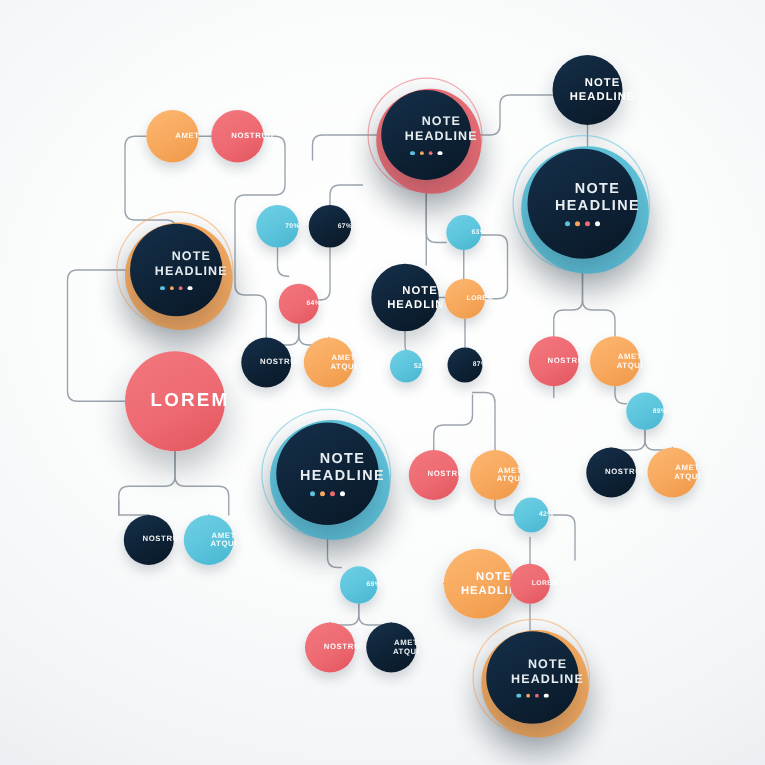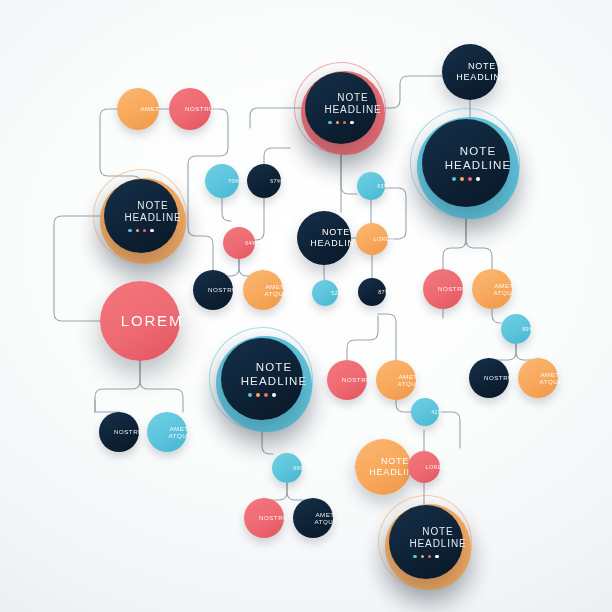--- a/index.html
+++ b/index.html
@@ -25,21 +25,21 @@
     flex-direction:column;
     text-align:center;
     color:#ffffff;
     box-sizing:border-box;
     user-select:none;
   }
   .node .lbl{
     line-height:1.18;
     letter-spacing:.06em;
     white-space:pre-line;
-    font-weight:400;
+    font-weight:700;
     margin-left:24px;
   }
   
   .n-hero .lbl{font-size:11.5px;letter-spacing:.1em;color:#e9eef2;}
   .n-big  .lbl{font-size:10px;letter-spacing:.09em;color:#e6ecf0;}
   .n-mid  .lbl{font-size:9px;letter-spacing:.09em;color:#ffffff;}
   .n-lorem .lbl{font-size:15px;letter-spacing:.12em;color:#ffffff;}
   .n-sm   .lbl{font-size:6.2px;letter-spacing:.08em;color:#ffffff;opacity:.92;}
   .n-xs   .lbl{font-size:5.4px;letter-spacing:.06em;color:#ffffff;opacity:.9;}
 

